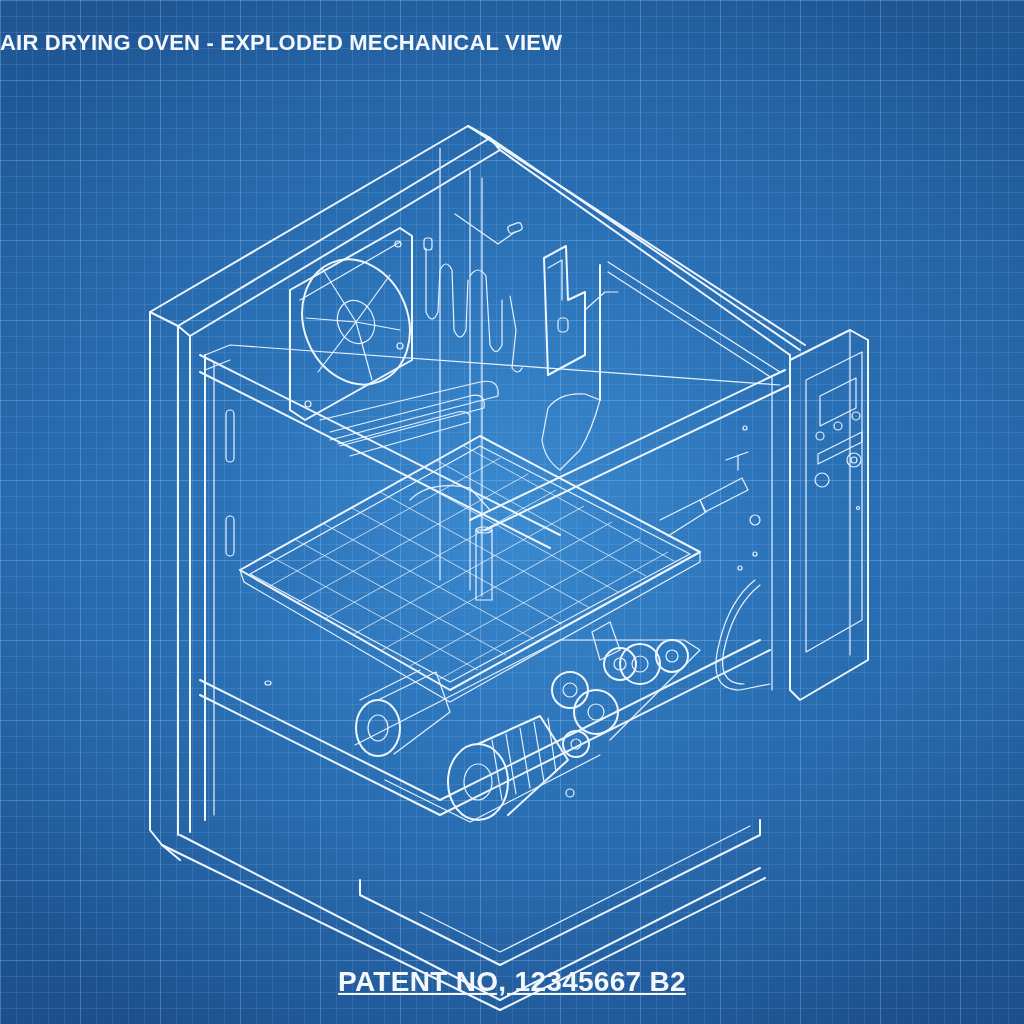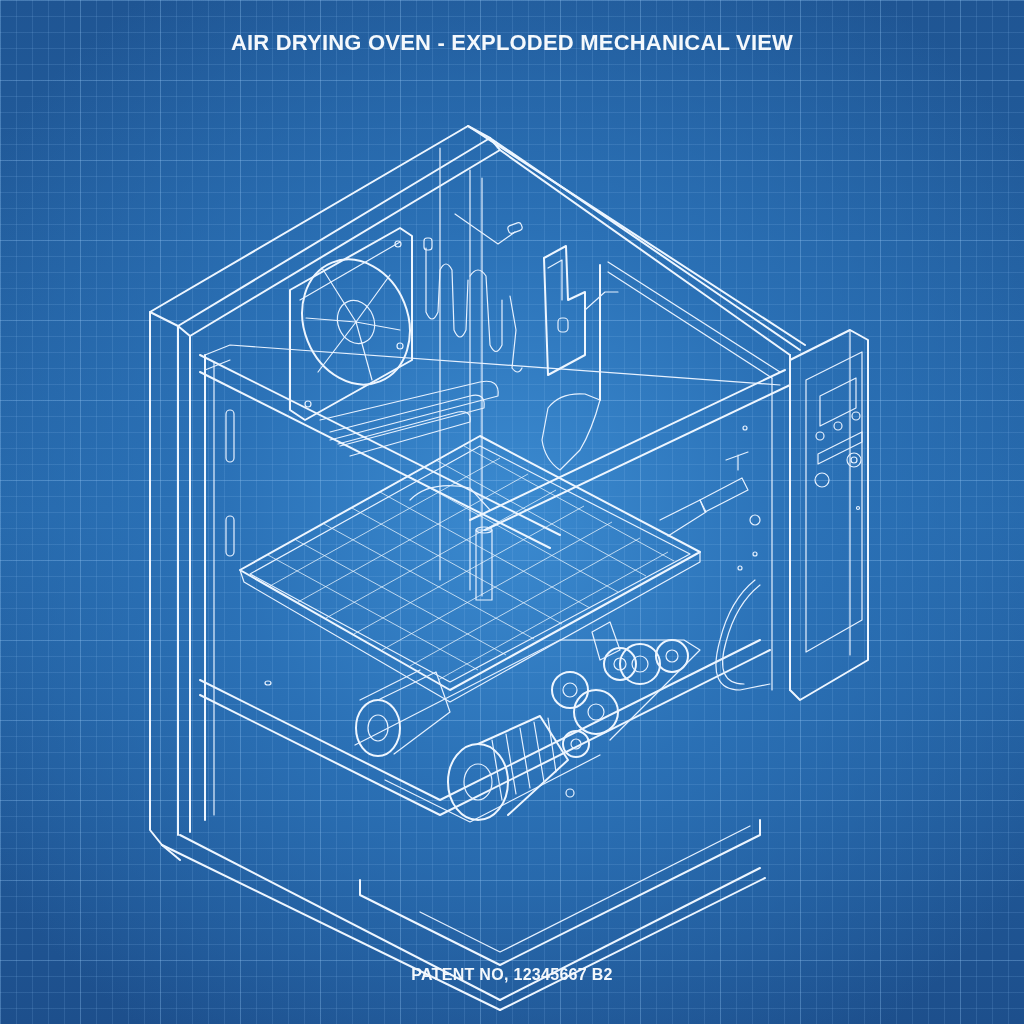--- a/index.html
+++ b/index.html
@@ -24,27 +24,27 @@
     background-size: 16px 16px;
   }
   .grid-major {
     background-image:
       linear-gradient(to right, rgba(150,200,245,0.22) 1px, transparent 1px),
       linear-gradient(to bottom, rgba(150,200,245,0.22) 1px, transparent 1px);
     background-size: 80px 80px;
   }
   .title {
     position: absolute; top: 30px; left: 0; width: 100%;
-    text-align: center; color: #f4f8fc;
+    color: #f4f8fc;
     font-size: 22px; font-weight: bold; letter-spacing: 0.2px;
   }
   .patent {
     position: absolute; top: 966px; left: 0; width: 100%;
     text-align: center; color: #f4f8fc;
-    font-size: 16px; font-weight: bold; letter-spacing: 0.3px;
+    font-size: 28px; font-weight: bold; letter-spacing: 0.3px; text-decoration: underline;
   }
   svg.drawing { position: absolute; left: 0; top: 0; }
   .ln { fill: none; stroke: #eef6ff; stroke-width: 2; stroke-linejoin: round; stroke-linecap: round; }
   .thin { fill: none; stroke: #e6f1ff; stroke-width: 1.2; stroke-linejoin: round; stroke-linecap: round; }
   .mesh { fill: none; stroke: rgba(235,245,255,0.75); stroke-width: 1; }
 </style>
 </head>
 <body>
 
 <div class="sheet">

